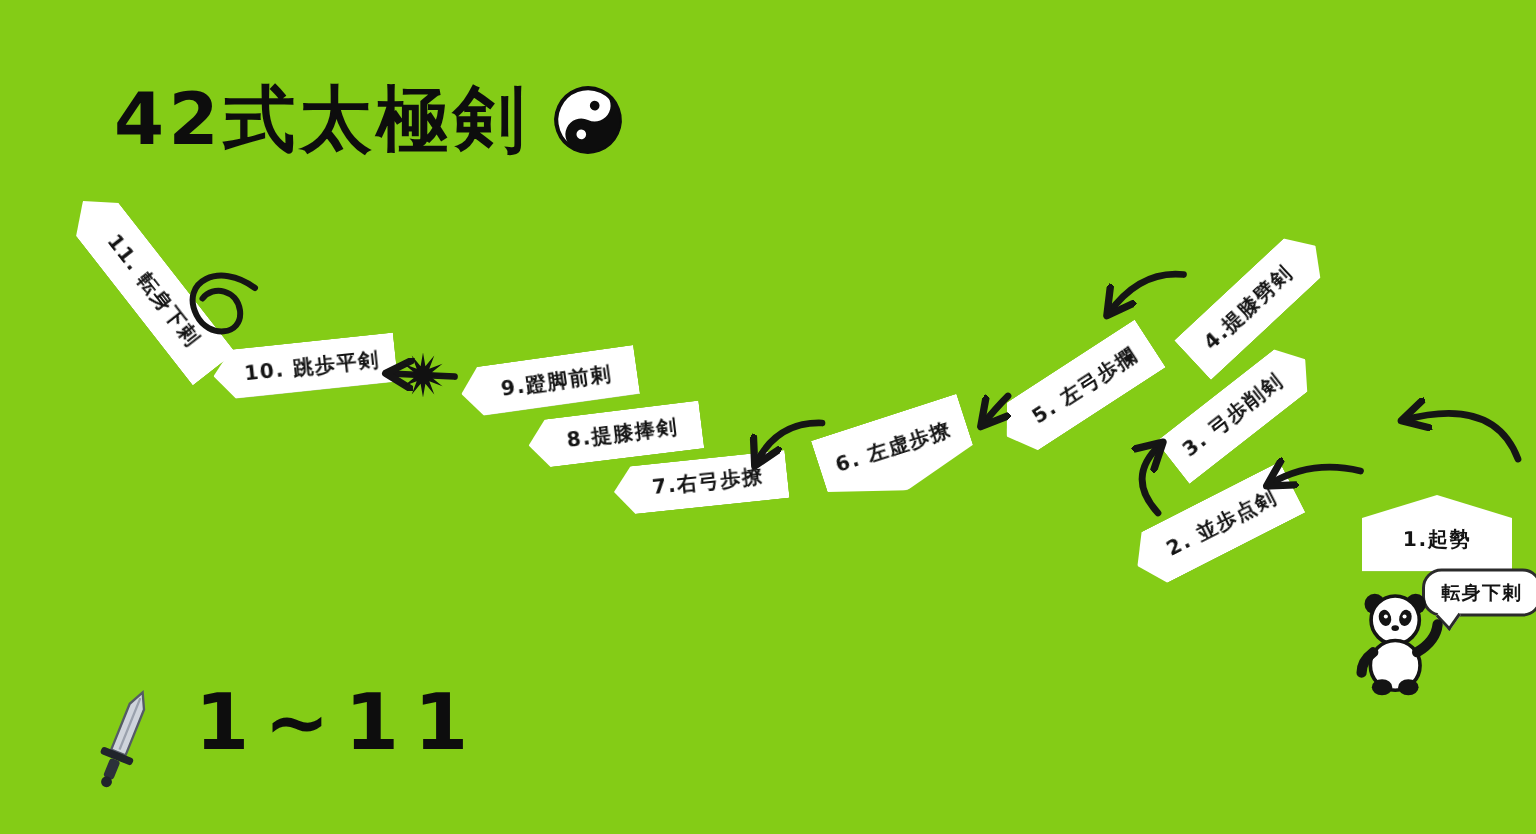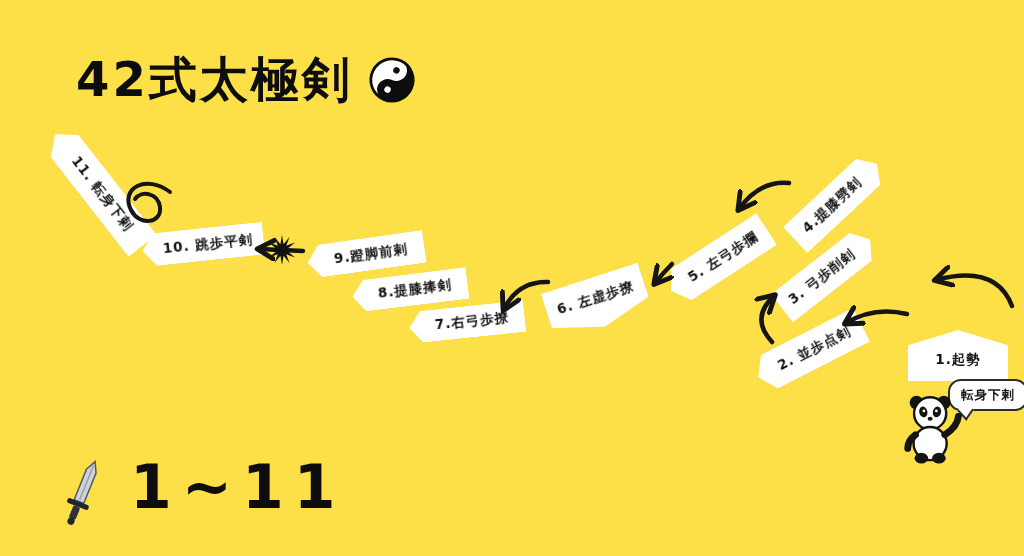--- a/index.html
+++ b/index.html
@@ -1,18 +1,18 @@
 <!DOCTYPE html>
 <html><head>
 <meta charset="utf-8">
 <style>
   html,body { margin:0; padding:0; background:#d5d9e6; }
   .canvas {
     position:relative; width:1024px; height:556px;
-    background:#fde047; overflow:hidden;
+    background:#84cc16; overflow:hidden;
     font-family:"DejaVu Sans","Liberation Sans",sans-serif;
     color:#141414;
   }
   
   .title-row { position:absolute; left:76px; top:48px; display:flex; align-items:center; gap:16px; }
   .page-title { font-size:48px; font-weight:800; letter-spacing:3px; color:#0d0d0d; white-space:nowrap; }
   
   .tag {
     position:absolute; background:#ffffff; color:#141414;
     display:flex; align-items:center; justify-content:center;
@@ -34,21 +34,21 @@
     font-size:12.5px; font-weight:700; letter-spacing:1px;
   }
   .bubble::after {
     content:""; position:absolute; left:9px; bottom:-7.5px; width:11px; height:11px;
     background:#fff; border-left:2px solid #2b2b2b; border-bottom:2px solid #2b2b2b;
     transform:rotate(-55deg) skewX(-12deg);
   }
   
   .range-label {
     position:absolute; left:130px; top:452px;
-    font-size:60px; font-weight:700; letter-spacing:10px; color:#0d0d0d;
+    font-size:52px; font-weight:700; letter-spacing:10px; color:#0d0d0d;
   }
   .sword-wrap { position:absolute; left:46px; top:458px; }
   .panda-wrap { position:absolute; left:896px; top:390px; }
   .yinyang-wrap { display:flex; align-items:center; }
 </style>
 </head>
 <body>
 
 <div class="canvas">
 

